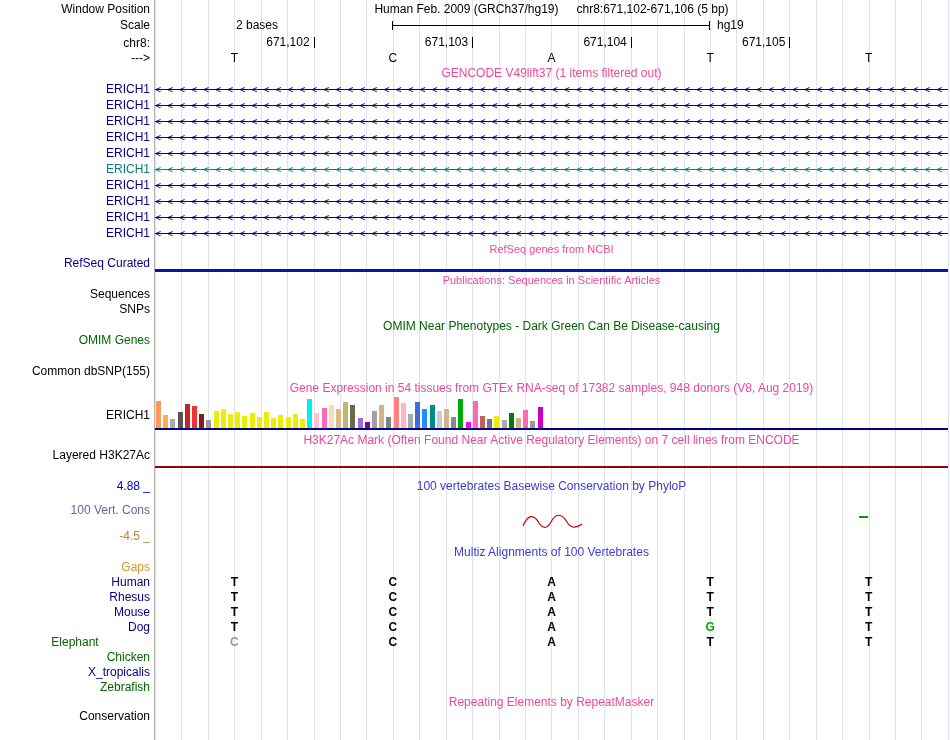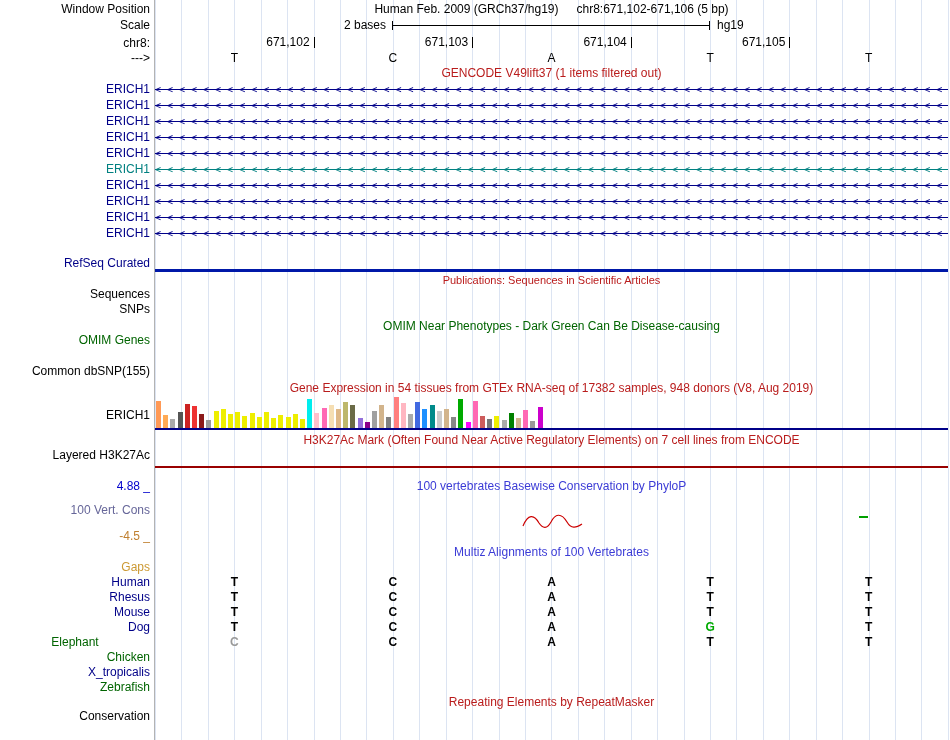--- a/index.html
+++ b/index.html
@@ -4,33 +4,33 @@
 <style>
   *{box-sizing:border-box;margin:0;padding:0;}
   body{font-family:"Liberation Sans",sans-serif;background:#fff;}
   .page{position:relative;width:950px;height:740px;background:#fff;overflow:hidden;}
 
   .gridlines{position:absolute;left:155px;top:0;width:794px;height:740px;
     background:repeating-linear-gradient(to right,#dce4f2 0,#dce4f2 1px,transparent 1px,transparent 26.43px);}
   .separator{position:absolute;left:154px;top:0;width:1px;height:740px;background:#b3b3b3;}
 
   .lab{position:absolute;left:0;width:150px;text-align:right;font-size:12px;line-height:14px;color:#000;white-space:nowrap;}
-  .title{position:absolute;left:155px;width:793px;text-align:center;font-size:12px;line-height:14px;color:#b91c1c;white-space:nowrap;}
+  .title{position:absolute;left:155px;width:793px;text-align:center;font-size:12px;line-height:14px;color:#ec4899;white-space:nowrap;}
   .small{font-size:11px;}
   .navy{color:#000088;}
   .green{color:#006400;}
   .tblue{color:#3b3bd6;}
   .maxblue{color:#0000cc;}
   .minorange{color:#c08030;}
   .slate{color:#666699;padding-left:34px;}
 
   .top-line{position:absolute;left:155px;top:2px;width:793px;text-align:center;font-size:12px;line-height:14px;white-space:nowrap;}
   .gap3{display:inline-block;width:18px;}
 
-  .scale-text{position:absolute;top:18px;left:236px;width:150px;text-align:right;font-size:12px;line-height:14px;}
+  .scale-text{position:absolute;top:18px;left:236px;width:150px;text-align:left;font-size:12px;line-height:14px;}
   .scale-bar{position:absolute;top:25px;left:392px;width:318px;height:1px;background:#000;}
   .scale-tick{position:absolute;top:21px;width:1px;height:9px;background:#000;}
   .scale-tick.lft{left:392px;}
   .scale-tick.rgt{left:709px;}
   .scale-genome{position:absolute;top:18px;left:717px;font-size:12px;line-height:14px;}
 
   .ruler-row{position:absolute;left:0;top:36px;width:846px;height:14px;}
   .ruler-label{position:absolute;top:0;width:76px;text-align:right;font-size:12px;line-height:13px;}
   .ruler-tick{position:absolute;top:1px;width:1px;height:11px;background:#000;}
 
@@ -168,20 +168,21 @@
       </div>
       <div class="gene-row" style="top: 144px;">
         <div class="gene-label" style="color: rgb(0, 0, 136);">ERICH1</div>
         <div class="gene-track">
           <div class="gene-line" style="background: rgb(0, 0, 136);"></div>
           <div class="gene-chev" style="color: rgb(0, 0, 136);">&lt;&lt;&lt;&lt;&lt;&lt;&lt;&lt;&lt;&lt;&lt;&lt;&lt;&lt;&lt;&lt;&lt;&lt;&lt;&lt;&lt;&lt;&lt;&lt;&lt;&lt;&lt;&lt;&lt;&lt;&lt;&lt;&lt;&lt;&lt;&lt;&lt;&lt;&lt;&lt;&lt;&lt;&lt;&lt;&lt;&lt;&lt;&lt;&lt;&lt;&lt;&lt;&lt;&lt;&lt;&lt;&lt;&lt;&lt;&lt;&lt;&lt;&lt;&lt;&lt;&lt;&lt;&lt;&lt;&lt;&lt;&lt;</div>
         </div>
       </div>
     </div>
 
+  <div class="title small" style="top:242px">RefSeq genes from NCBI</div>
   <div class="lab navy" style="top:256px">RefSeq Curated</div>
   <div class="refseq-bar"></div>
 
   <div class="title small" style="top:273px">Publications: Sequences in Scientific Articles</div>
   <div class="lab" style="top:287px">Sequences</div>
   <div class="lab" style="top:302px">SNPs</div>
 
   <div class="title green" style="top:319px">OMIM Near Phenotypes - Dark Green Can Be Disease-causing</div>
   <div class="lab green" style="top:333px">OMIM Genes</div>
 

